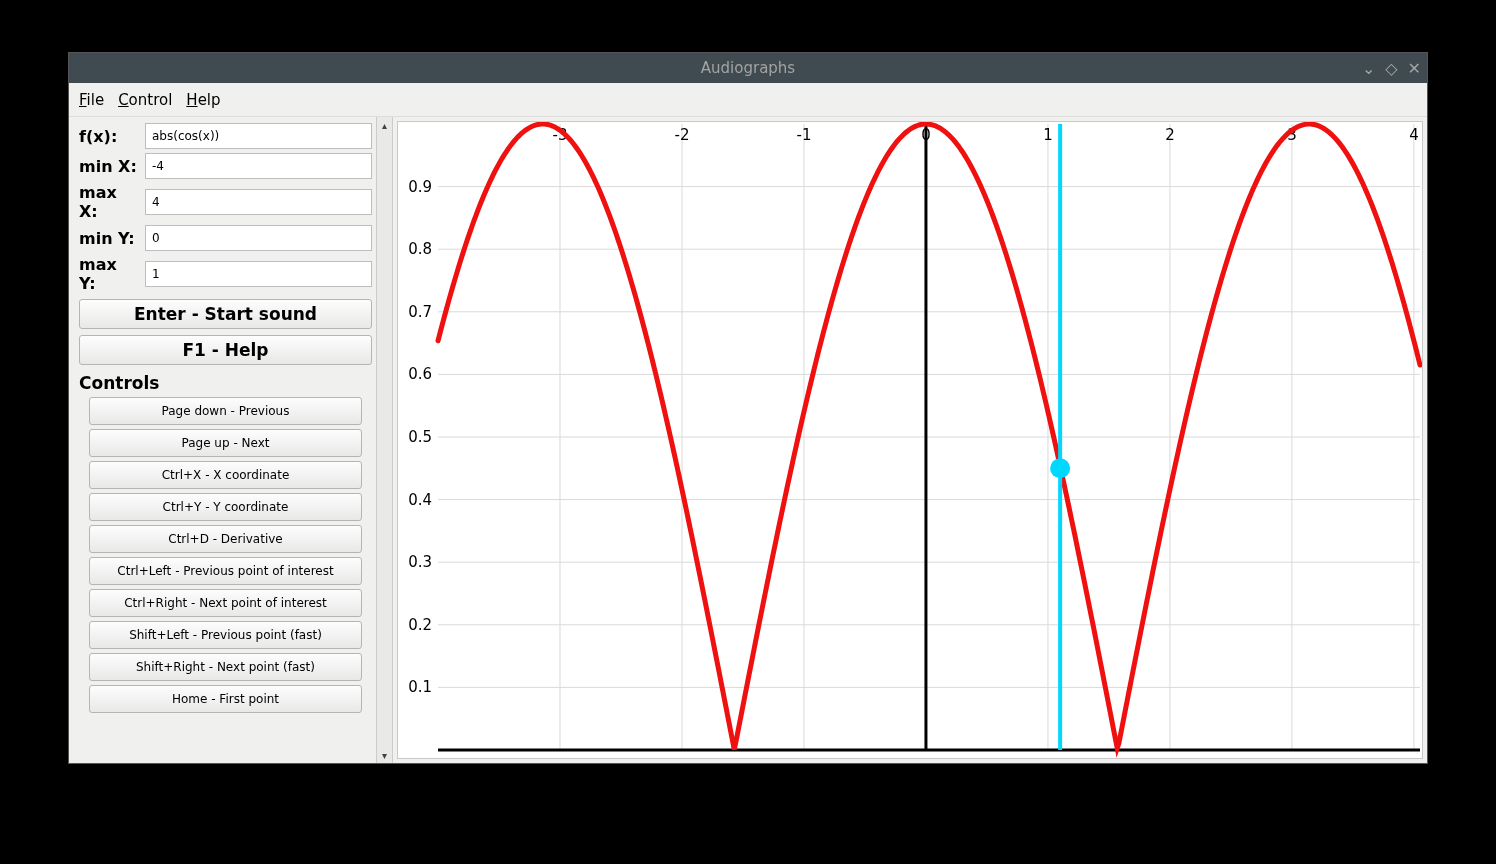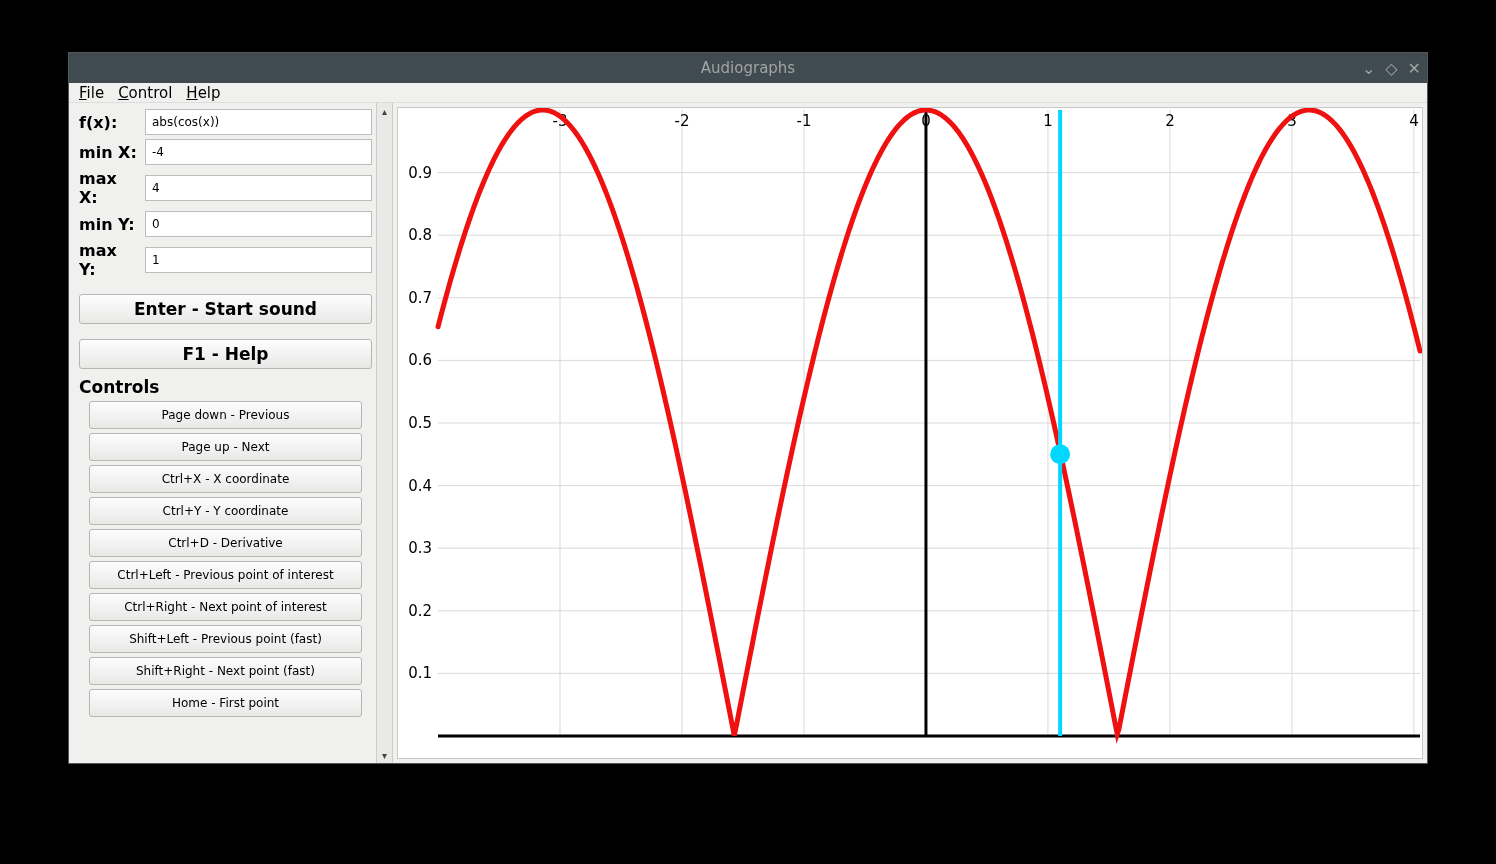--- a/index.html
+++ b/index.html
@@ -34,21 +34,21 @@
   .titlebar .controls {
     position:absolute;
     right:6px; top:0;
     height:100%;
     display:flex;
     align-items:center;
     gap:10px;
   }
   .titlebar .controls span { cursor:pointer; font-size:16px; }
   .menubar {
-    height:20px;
+    height:34px;
     background:#f0f0ef;
     display:flex;
     align-items:center;
     gap:14px;
     padding:0 10px;
     border-bottom:1px solid #ddd;
     font-size:15px;
   }
   .menubar span { cursor:pointer; }
   .menubar u { text-decoration:underline; }
@@ -103,21 +103,21 @@
     padding:2px 6px;
     font-size:12px;
     border:1px solid #bdbdbd;
     background:#fff;
     font-family:inherit;
   }
   .btn {
     display:block;
     width:100%;
     height:30px;
-    margin-top:15px;
+    margin-top:6px;
     background:linear-gradient(#fdfdfd,#e8e8e7);
     border:1px solid #b5b5b5;
     border-radius:3px;
     font-size:17px;
     font-weight:bold;
     cursor:pointer;
     font-family:inherit;
   }
   .section-h {
     font-size:17px;

